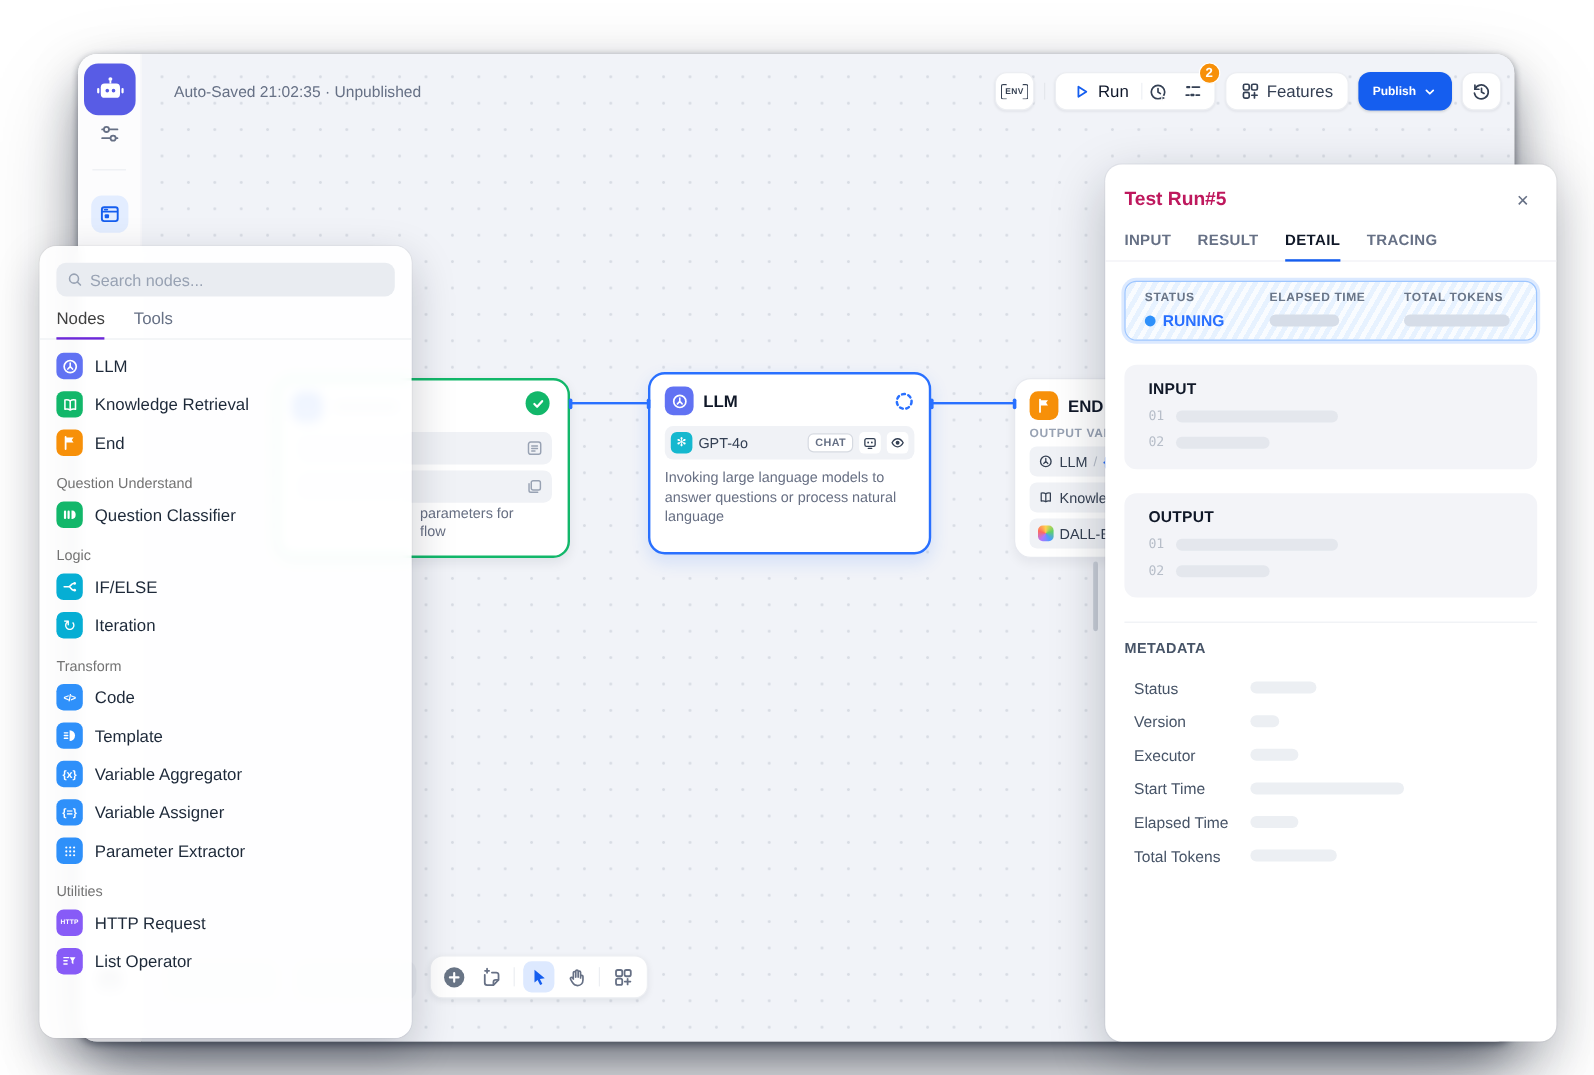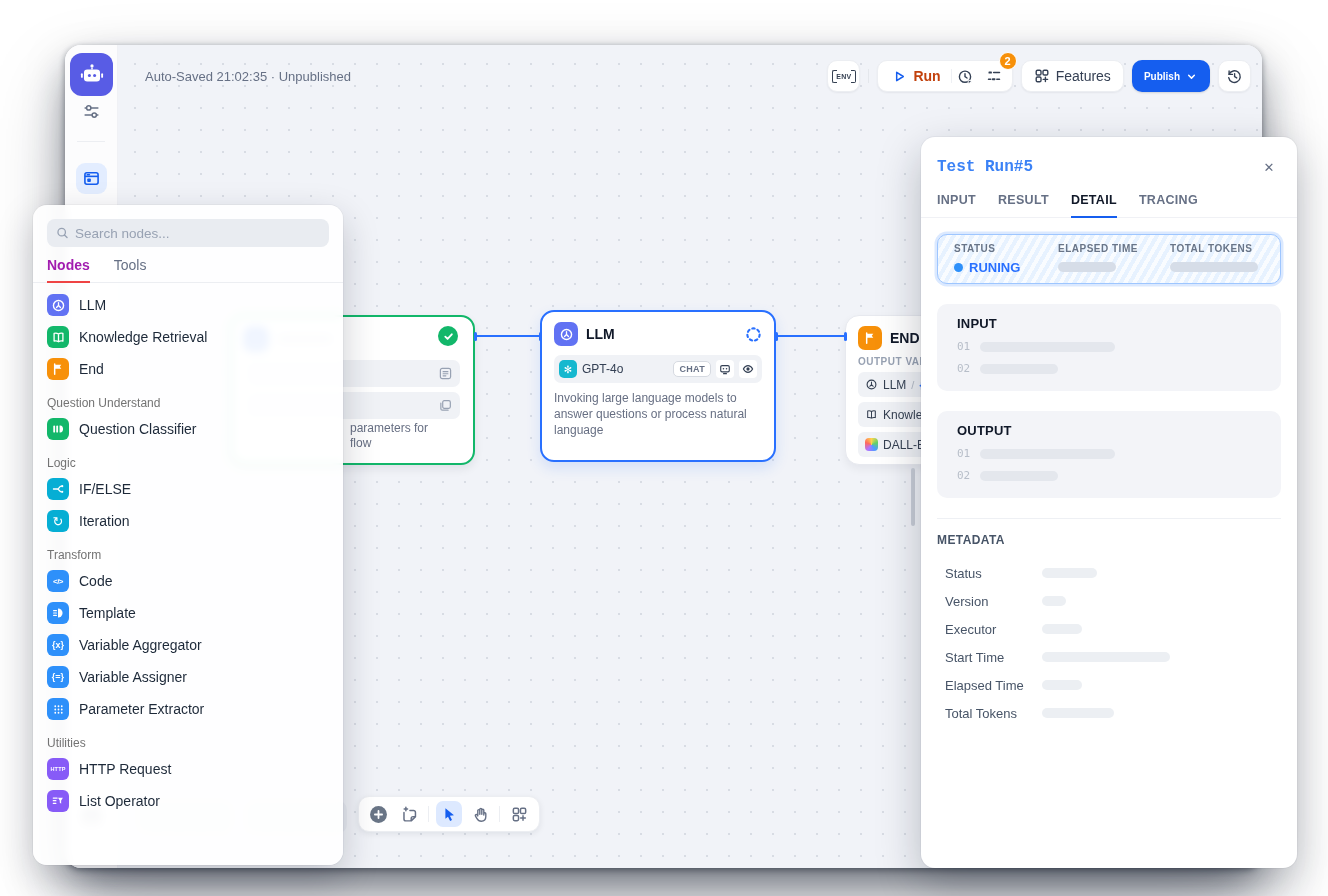--- a/index.html
+++ b/index.html
@@ -37,21 +37,21 @@
     box-shadow:0 1px 2px rgba(16,24,40,.06); display:flex; align-items:center; cursor:pointer; }
   .env-btn{ width:33px; justify-content:center; }
   .env-tag{ position:relative; font-size:7px; font-weight:800; letter-spacing:.3px; color:#354052; padding:3px 4px; }
   .env-tag::before,.env-tag::after{ content:""; position:absolute; top:0; bottom:0; width:4px;
     border:1.4px solid #354052; }
   .env-tag::before{ left:0; border-right:none; border-radius:2px 0 0 2px; }
   .env-tag::after{ right:0; border-left:none; border-radius:0 2px 2px 0; }
   .tb-sep{ width:1px; height:14px; background:#e4e7ec; }
   .run-group{ padding:0 4px; }
   .run-btn{ display:flex; align-items:center; gap:6px; padding:0 10px; height:100%; cursor:pointer; }
-  .run-label{ font-size:14px; font-weight:700; color:#c2410c; }
+  .run-label{ font-size:14px; font-weight:400; color:#0f172a; }
   .grp-sep{ width:1px; height:14px; background:#eef0f4; }
   .sq-btn{ width:28px; height:28px; display:flex; align-items:center; justify-content:center;
     border-radius:8px; cursor:pointer; position:relative; }
   .badge{ position:absolute; top:-10px; right:-9px; width:18px; height:18px; border-radius:50%;
     background:#f79009; border:1.5px solid #fff; color:#fff; font-size:11px; font-weight:700;
     display:flex; align-items:center; justify-content:center; }
   .features-btn{ gap:6px; padding:0 12px; font-size:14px; font-weight:500; color:#354054; }
   .publish-btn{ background:#155eef; border:none; gap:5px; padding:0 12px; height:32px; border-radius:10px;
     display:flex; align-items:center; cursor:pointer; box-shadow:0 1px 2px rgba(16,24,40,.15); }
   .publish-label{ color:#fff; font-size:10px; font-weight:600; }
@@ -122,40 +122,40 @@
     background:rgba(255,255,255,.91); backdrop-filter:blur(5px); -webkit-backdrop-filter:blur(5px);
     border-radius:14px; box-shadow:0 0 0 1px rgba(16,24,40,.04), 0 14px 36px rgba(16,24,40,.22);
     padding:14px 14px 0; overflow:hidden; }
   .search-box{ height:28px; background:#e9ecf1; border-radius:8px; display:flex; align-items:center;
     gap:6px; padding:0 9px; }
   .search-box input{ border:none; outline:none; background:transparent; font-size:13.5px; color:#101828;
     width:100%; font-family:"Liberation Sans",sans-serif; }
   .search-box input::placeholder{ color:#98a2b3; }
   .pal-tabs{ margin:10px -14px 0; padding:0 14px; display:flex; gap:24px; border-bottom:1px solid #eceef2; }
   .pal-tab{ font-size:14px; padding-bottom:8px; cursor:pointer; }
-  .pal-tab.active{ font-weight:700; color:#a21caf; border-bottom:2px solid #ef4444; margin-bottom:-1px; }
+  .pal-tab.active{ font-weight:400; color:#404040; border-bottom:2px solid #6d28d9; margin-bottom:-1px; }
   .pal-tab.inactive{ font-weight:500; color:#667085; }
   .pal-list{ padding-top:6px; }
   .pal-item{ height:32px; display:flex; align-items:center; gap:10px; border-radius:8px; cursor:pointer; }
   .pal-icon{ width:22px; height:22px; border-radius:6px; color:#fff;
     display:flex; align-items:center; justify-content:center; font-weight:700; }
   .pal-label{ font-size:14px; font-weight:500; color:#1d2939; }
   .pal-section{ margin-top:8px; height:20px; display:flex; align-items:center;
     font-size:12px; font-weight:500; color:#737373; }
   .g-code{ font-size:8px; letter-spacing:-.5px; }
   .g-var{ font-size:9px; }
   .g-http{ font-size:5.5px; letter-spacing:.2px; }
   .g-iter{ font-size:13px; font-weight:400; }
 
   
   .runpanel{ position:absolute; left:921px; top:137px; width:376px; height:731px; background:#fff;
     border-radius:14px; z-index:30;
     box-shadow:0 0 0 1px rgba(16,24,40,.04), 0 16px 44px rgba(16,24,40,.26); }
   .rp-head{ display:flex; align-items:center; justify-content:space-between; padding:18px 16px 0; }
-  .rp-title{ font-size:16px; font-weight:700; color:#3b82f6;font-family:Liberation Mono, monospace; }
+  .rp-title{ font-size:16px; font-weight:700; color:#be185d; }
   .rp-close{ width:24px; height:24px; display:flex; align-items:center; justify-content:center;
     font-size:13px; color:#667085; cursor:pointer; border-radius:6px; }
   .rp-tabs{ margin-top:14px; padding:0 16px; display:flex; gap:22px; border-bottom:1px solid #f0f1f5; }
   .rp-tab{ font-size:12.5px; font-weight:600; letter-spacing:.3px; padding-bottom:9px; cursor:pointer; color:#667085; }
   .rp-tab.active{ color:#101828; border-bottom:2px solid #155eef; margin-bottom:-1px; }
   .status-card{ margin:16px 16px 0; height:50px; border-radius:10px; border:1px solid #9ec6ff;
     box-shadow:0 0 0 2.5px #dbe9ff; padding:8px 16px; display:flex;
     background:repeating-linear-gradient(120deg, rgba(255,255,255,.75) 0 4px, rgba(255,255,255,0) 4px 8px), #e7f2ff; }
   .sc-col{ display:flex; flex-direction:column; gap:6px; }
   .sc-col1{ width:104px; } .sc-col2{ width:112px; }

